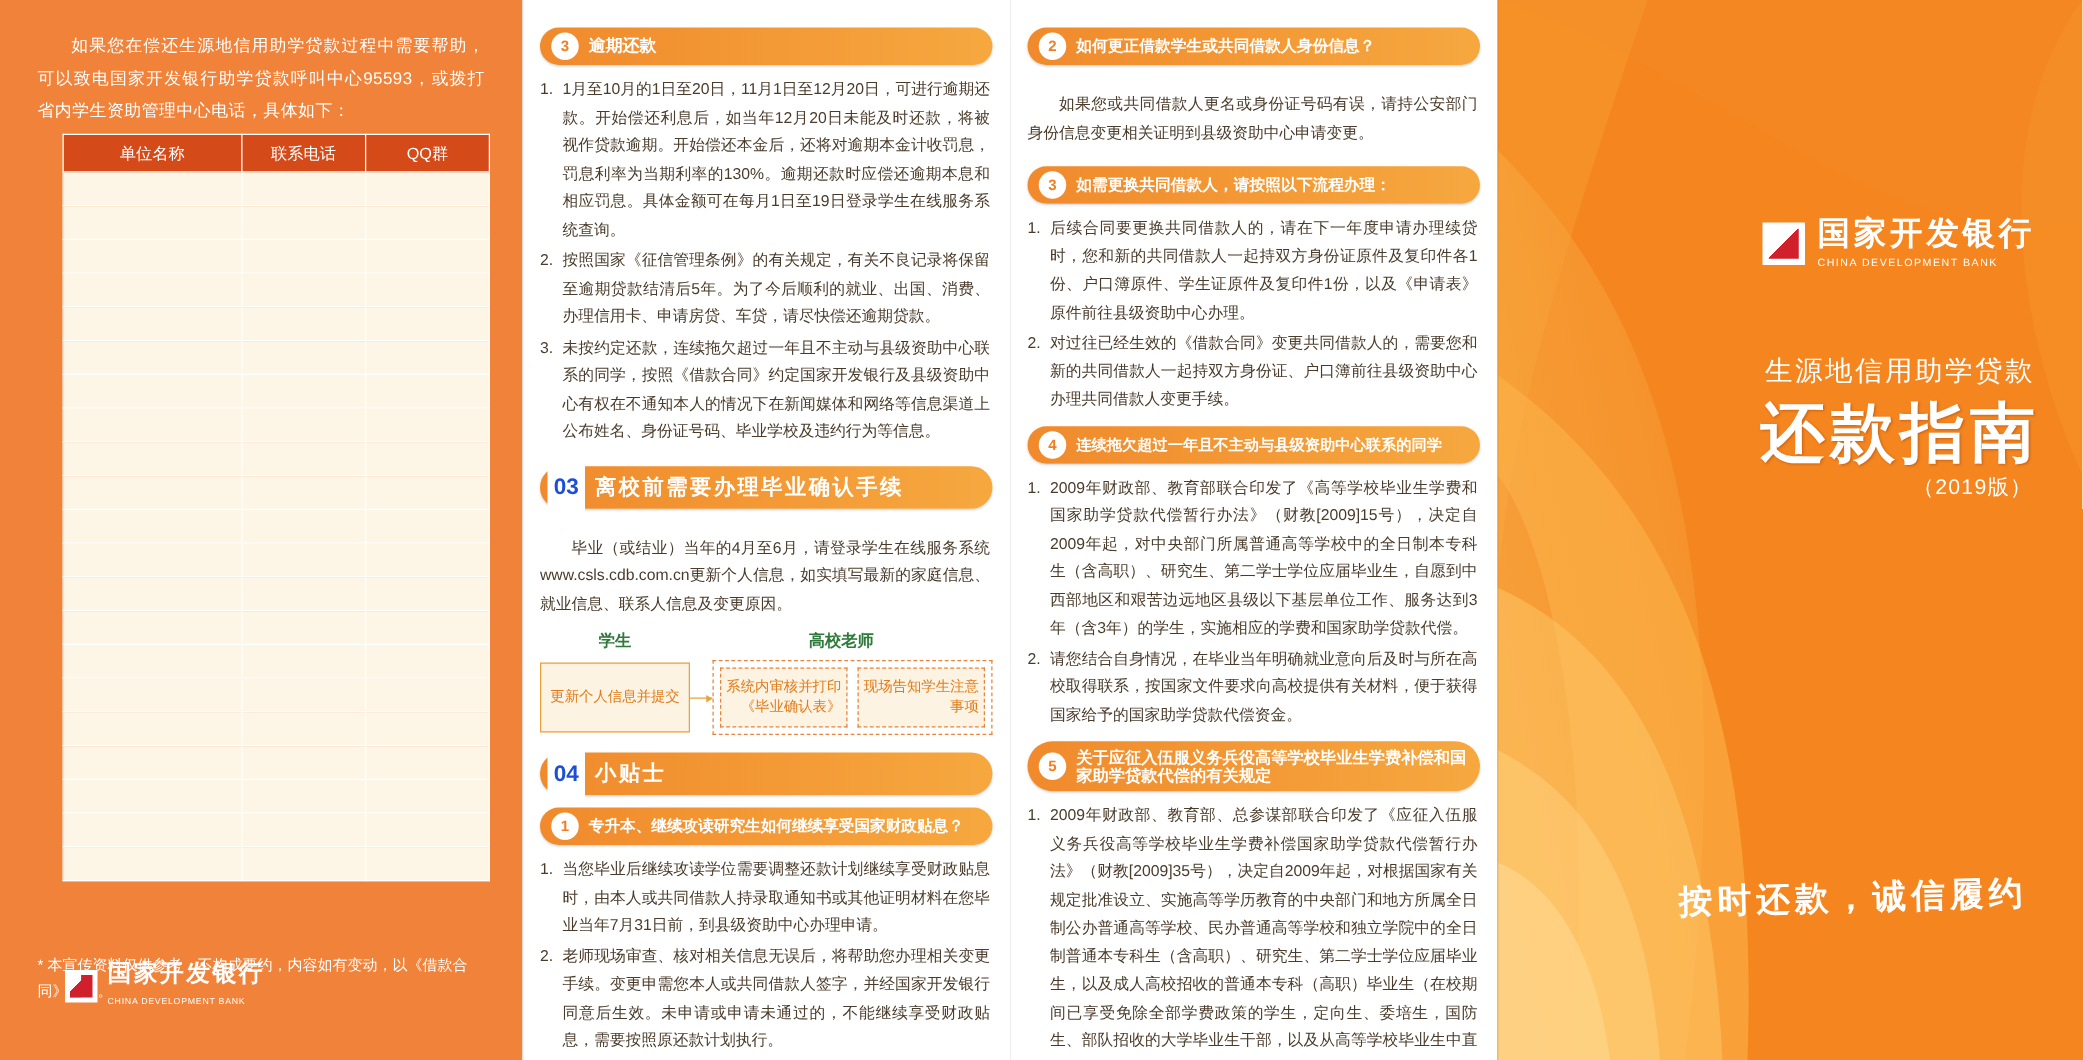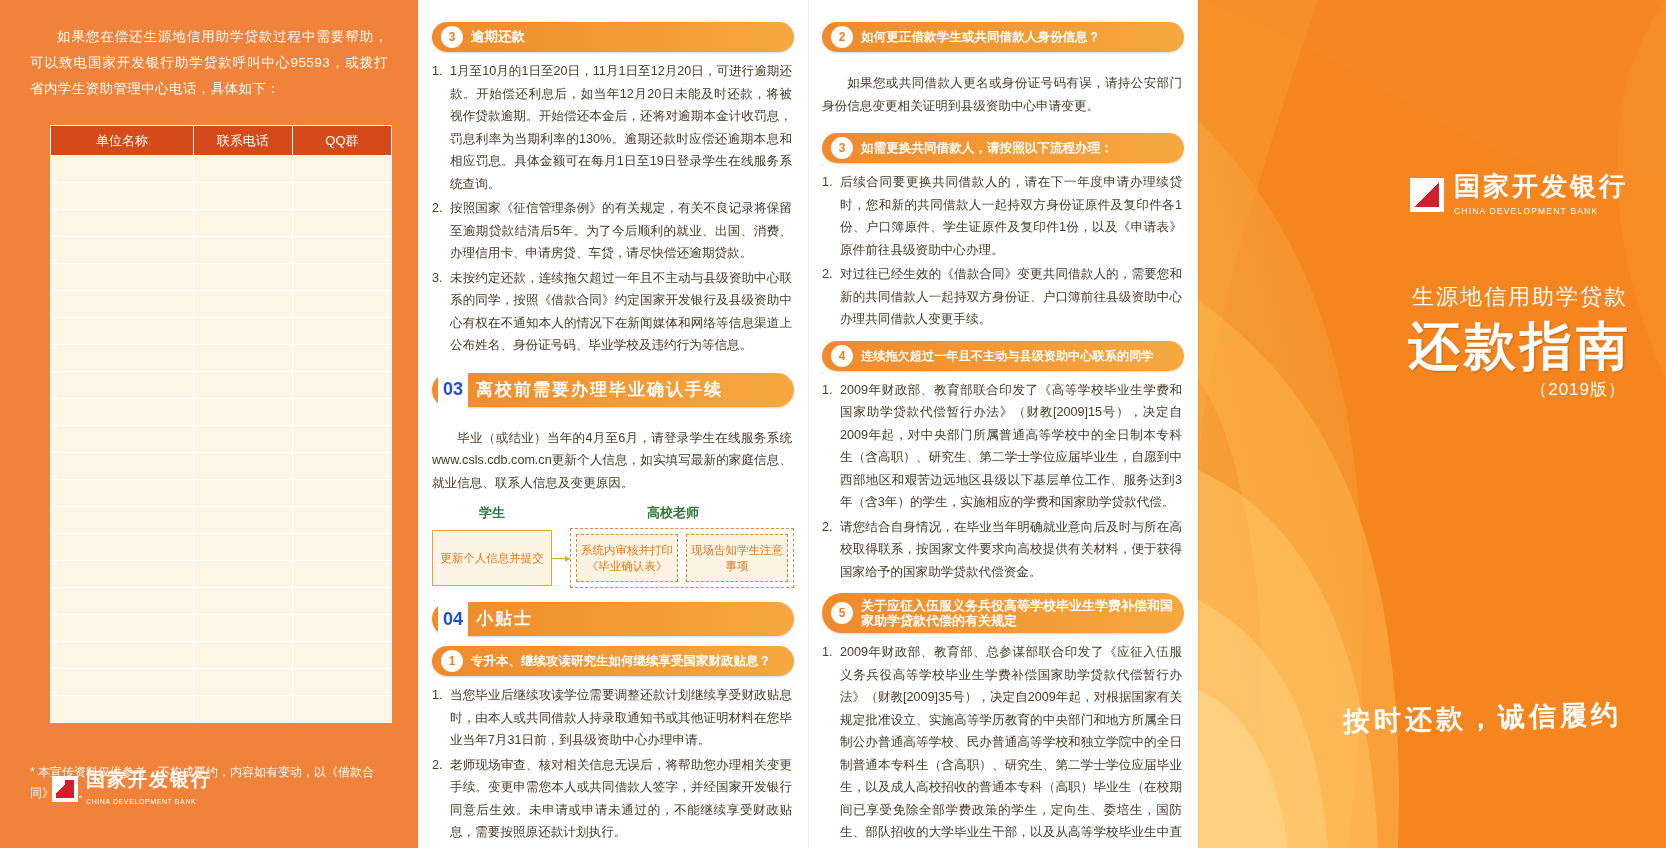--- a/index.html
+++ b/index.html
@@ -21,21 +21,21 @@
 
   
   .p1-text {
     position:absolute; left:30px; top:24px; width:358px;
     color:#ffffff; font-size:13.5px; line-height:26px; letter-spacing:.4px;
     text-align:justify;
   }
   .p1-text .ind { text-indent:2em; display:block; }
 
   .p1-table {
-    position:absolute; left:50px; top:125px; width:342px;
+    position:absolute; left:50px; top:107px; width:342px;
     border-collapse:collapse;
   }
   .p1-table td, .p1-table th {
     border:1px solid #ffffff;
     height:27px;
   }
   .p1-table th {
     background:#d44a18;
     color:#ffffff;
     font-size:13px;
@@ -125,21 +125,21 @@
   }
   .arrow:after {
     content:""; position:absolute; right:0; top:-3px;
     border-left:5px solid #e8a33d; border-top:3px solid transparent; border-bottom:3px solid transparent;
   }
   .dash-group {
     flex:1; border:1px dashed #e8853d; padding:5px; display:flex; align-items:center; gap:8px;
   }
   .box-dash {
     flex:1; height:48px; border:1px dashed #e8853d; background:#fdf3e3;
-    color:#e07b18; font-size:11.5px; line-height:16px; text-align:center;
+    color:#e07b18; font-size:11.5px; line-height:16px; text-align:right;
     display:flex; align-items:center; justify-content:center; padding:0 4px;
   }
 
   
   #panel4 .bg-swirl { position:absolute; inset:0; }
   .cover-logo { position:absolute; right:38px; top:172px; display:flex; align-items:center; }
   .cover-logo .cdb-mark2 {
     width:34px;height:34px;background:#ffffff;margin-right:10px;position:relative;
   }
   .cover-logo .cdb-mark2:before{

